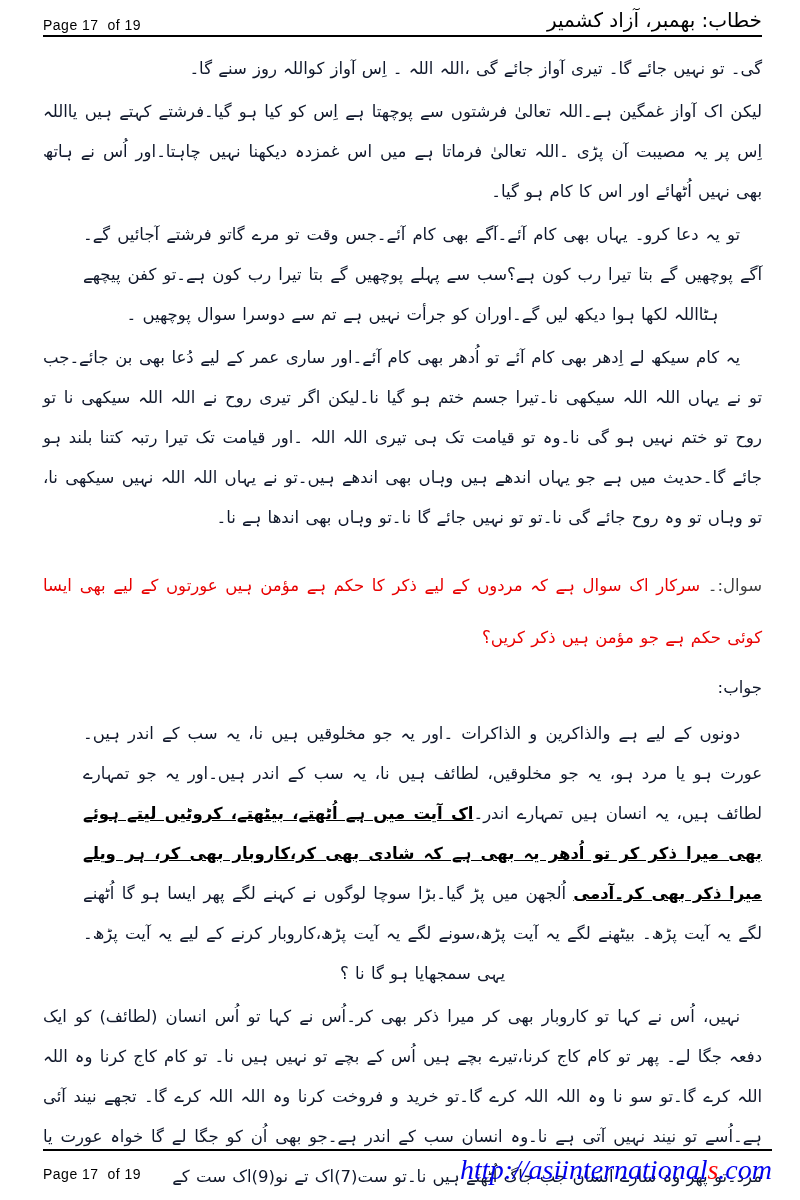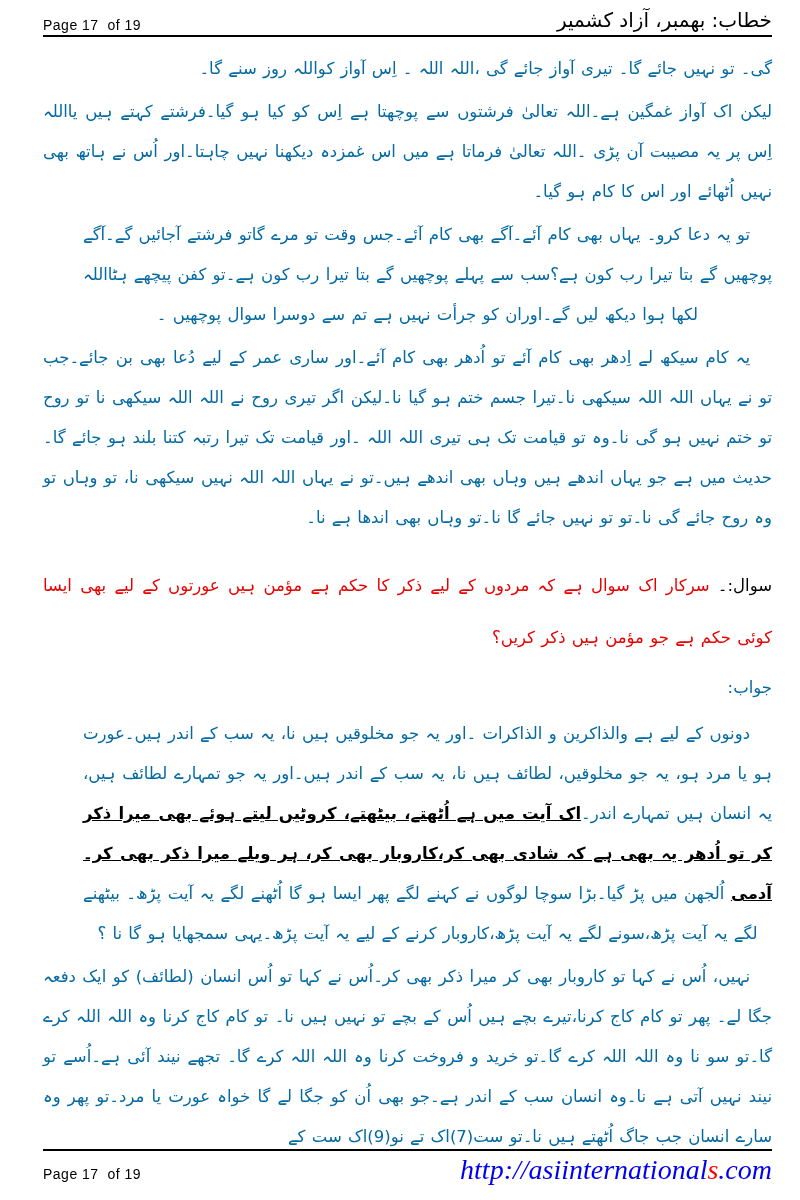--- a/index.html
+++ b/index.html
@@ -1,21 +1,21 @@
 <!DOCTYPE html>
 <html lang="ur"><head>
 <meta charset="utf-8">
 <style>
   html,body{margin:0;padding:0;background:#ffffff;}
   .page{
     position:relative;
     width:800px;height:1200px;
     background:#ffffff;
     box-sizing:border-box;
-    padding:8px 28px 0 43px;
+    padding:8px 38px 0 43px;
     overflow:hidden;
     color:#000;
   }
   
   .header{
     display:flex;justify-content:space-between;align-items:flex-end;
     border-bottom:2px solid #000;
     padding-bottom:2px;
   }
   .page-label{
@@ -36,22 +36,22 @@
     direction:rtl;
     text-align:justify;
     text-align-last:right;
     margin:0 0 3px 0;
     word-spacing:1px;
   }
   .para.indent{text-indent:22px;}
   .para.center-last{text-align-last:center;margin-left:40px;}
   .para.question{line-height:52px;margin:22px 0 4px 0;}
   .para.answer-label{margin:4px 0 6px 0;}
-  .run-plain{color:#0369a1;}
-  .run-label{color:#000000;}
+  .run-plain{color:#0f172a;}
+  .run-label{color:#404040;}
   .run-red{color:#e80000;}
   .run-bold-underline{font-weight:bold;text-decoration:underline;}
   
   .footer{
     position:absolute;left:43px;right:28px;bottom:14px;
     border-top:2px solid #000;
     padding-top:3px;
     display:flex;justify-content:space-between;align-items:baseline;
   }
   .footer-link{

